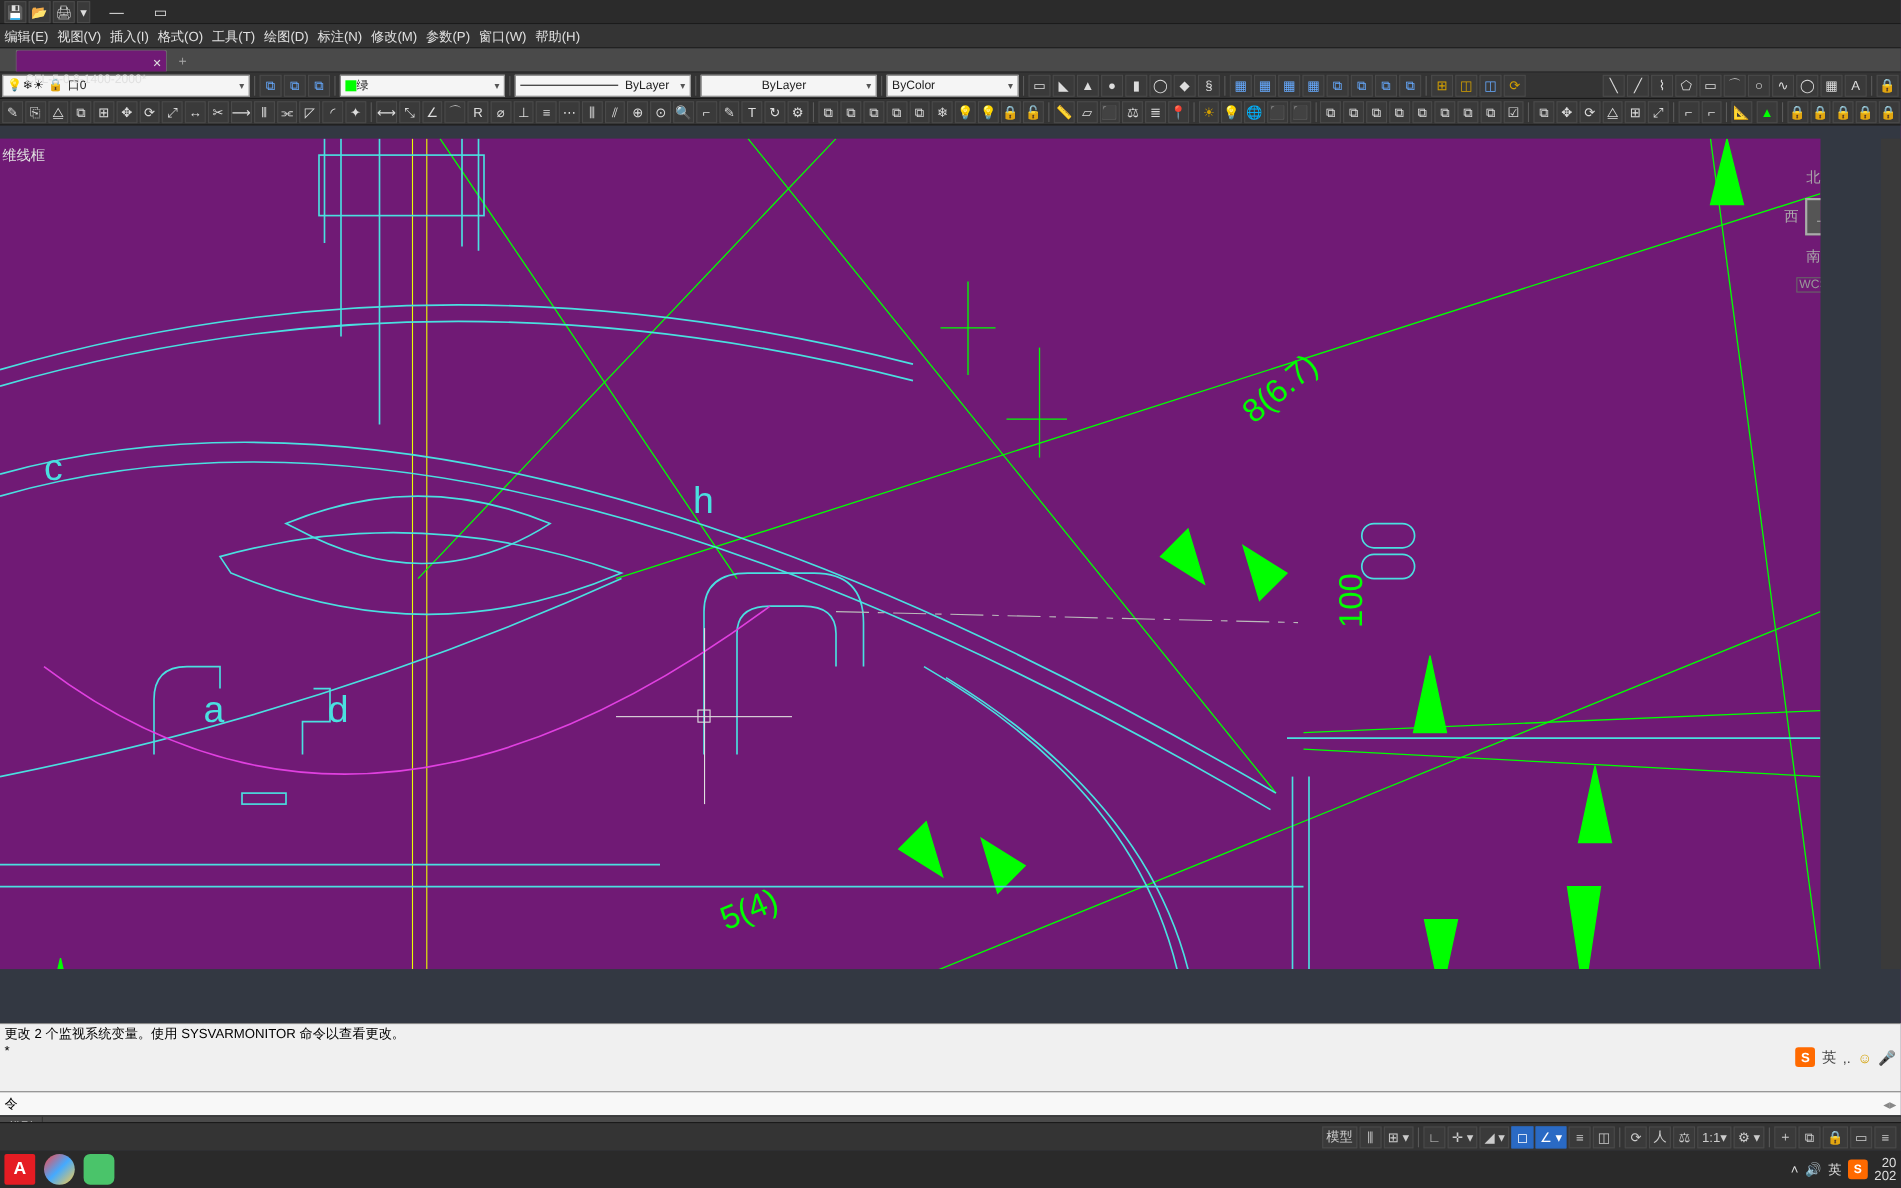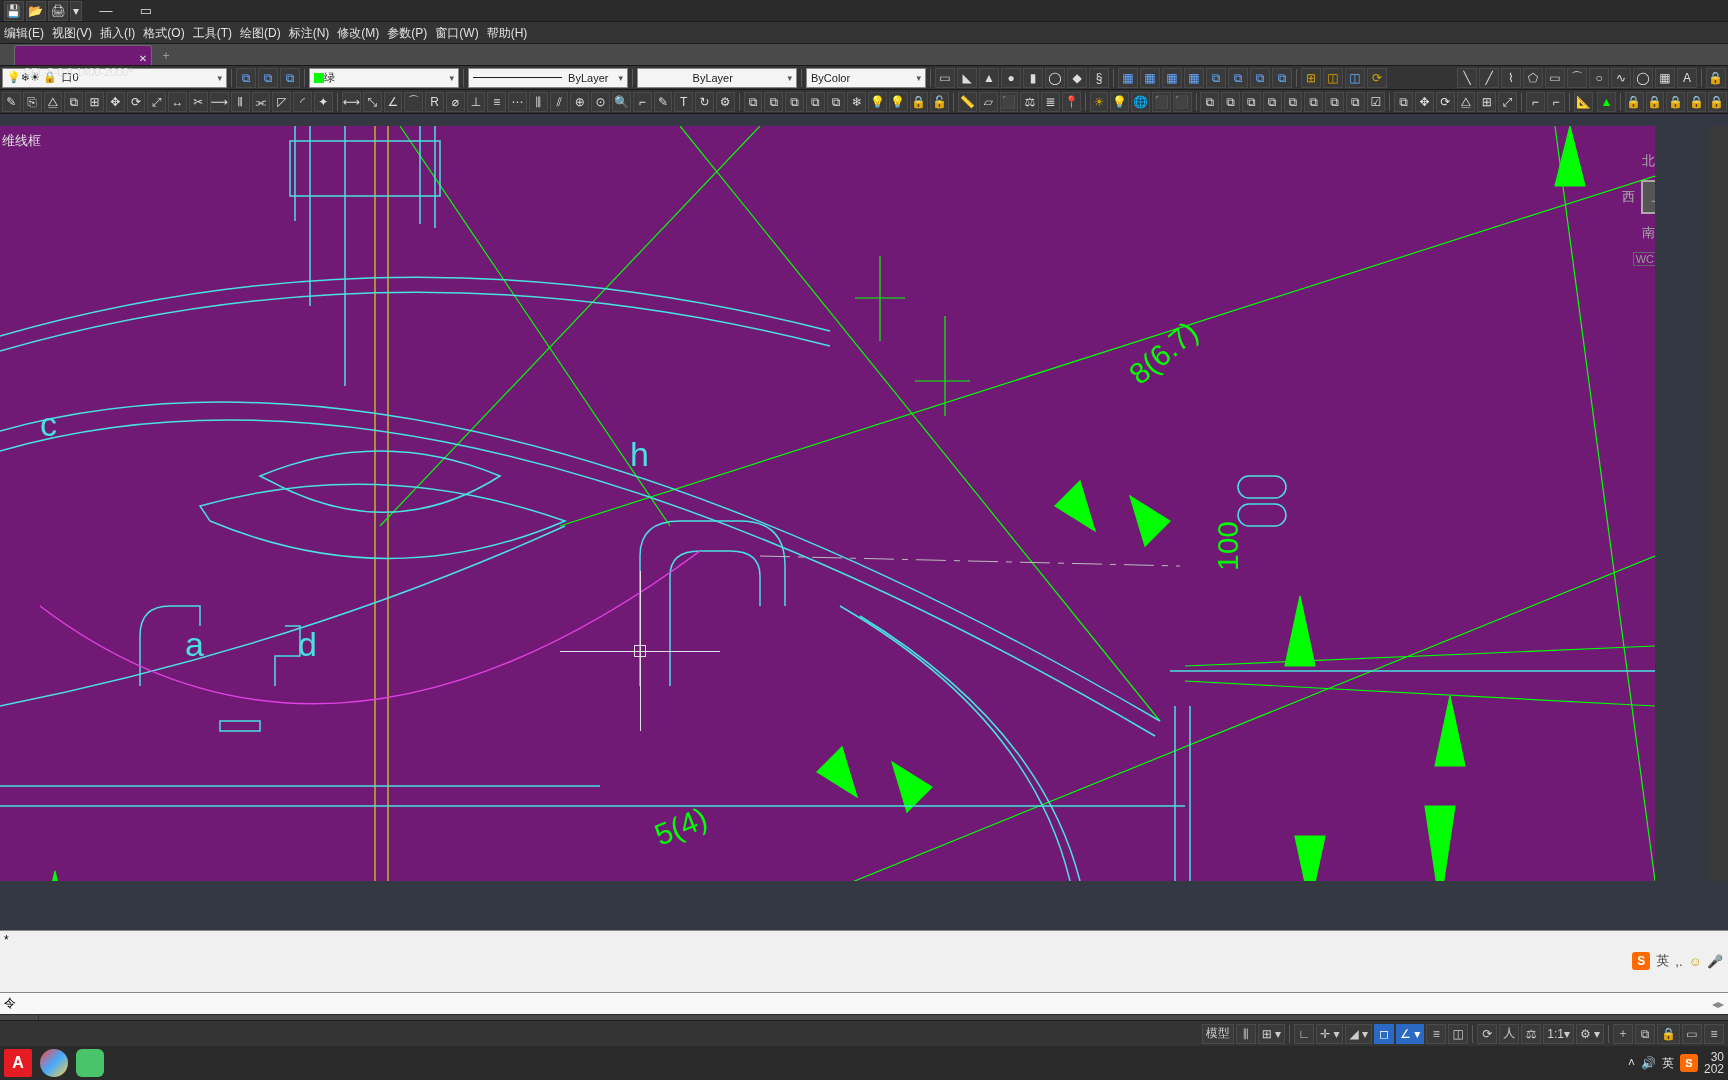--- a/index.html
+++ b/index.html
@@ -391,20 +391,21 @@
       <div class="dir">西</div>
       <div class="face">上</div>
     </div>
     <div class="dir">南</div>
     <div class="wcs">WCS</div>
   </div>
 </div>
 <div class="vscroll"></div>
 
 <div class="cmdline">
+  <div class="line">更改 2 个监视系统变量。使用 SYSVARMONITOR 命令以查看更改。</div>
   <div class="line">*</div>
 </div>
 <div class="ime">
   <span class="sogou">S</span>
   <span>英</span>
   <span>,.</span>
   <span class="smile">☺</span>
   <span class="mic">🎤</span>
 </div>
 <div class="cmdinput">
@@ -447,17 +448,17 @@
   <div class="tico a">A</div>
   <div class="tico" style="background:linear-gradient(135deg,#f44,#4af,#fc4);border-radius:50%"></div>
   <div class="tico" style="background:#4ac46a;border-radius:6px"></div>
   <div class="spacer"></div>
   <div class="tray">
     <span>˄</span>
     <span>🔊</span>
     <span>英</span>
     <span class="sg">S</span>
     <div style="text-align:right;line-height:12px">
-      <div>30</div>
+      <div>20</div>
       <div>202</div>
     </div>
   </div>
 </div>
 
 </body></html>

